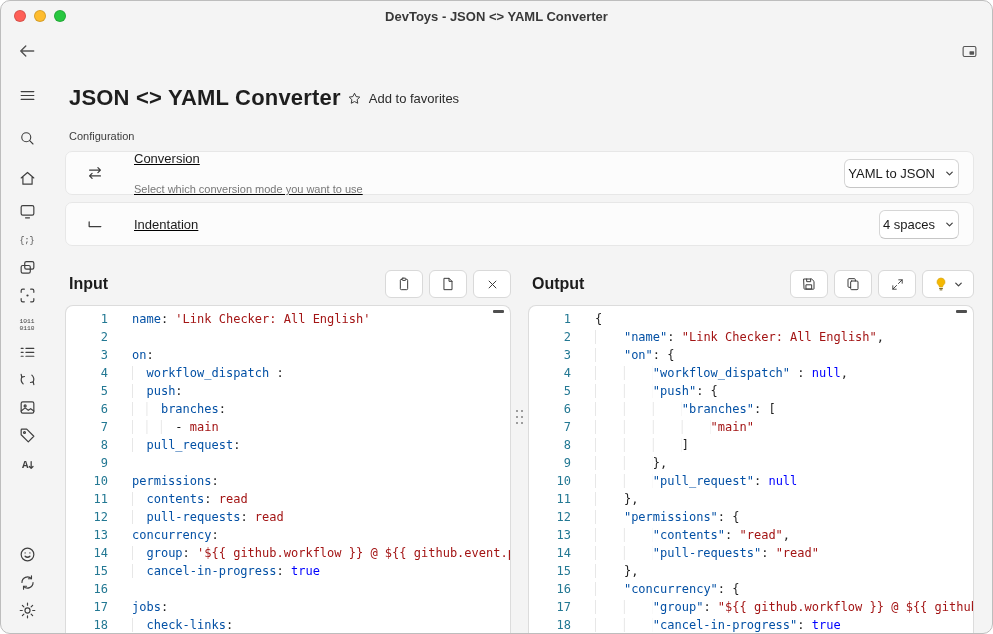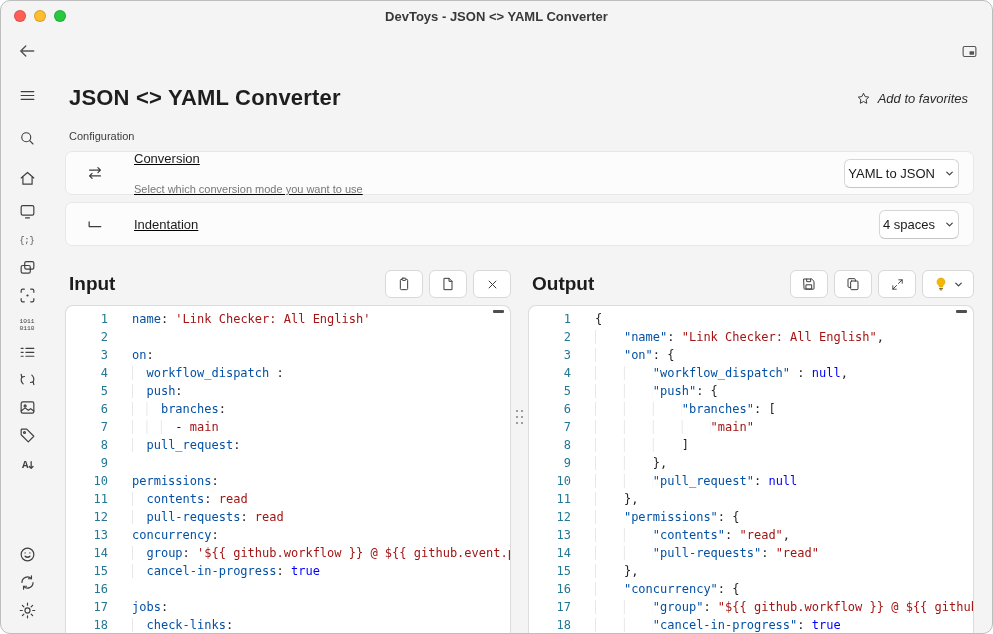--- a/index.html
+++ b/index.html
@@ -28,35 +28,35 @@
   .app-body { flex:1; display:flex; min-height:0; }
   .sidebar { width:52px; flex:0 0 52px; display:flex; flex-direction:column; align-items:center; padding:9px 0 8px 0; }
   .sb-btn { width:36px; height:27px; flex:0 0 27px; display:flex; align-items:center; justify-content:center; background:none; border:none; border-radius:6px; cursor:pointer; margin-bottom:1px; padding:0; }
   .sb-btn.h30 { height:30px; flex-basis:30px; }
   .mb13{ margin-bottom:13px; } .mb10{ margin-bottom:10px; } .mb5{ margin-bottom:5px; }
   .sb-spacer { flex:1; }
   .sb-ico { stroke:#3f3f3f; fill:none; stroke-width:1.5; stroke-linecap:round; stroke-linejoin:round; }
   .sb-txt { fill:#3f3f3f; stroke:none; font-family:"Liberation Mono", monospace; }
   
   .main { flex:1; min-width:0; display:flex; flex-direction:column; padding:0 18px 0 12px; }
-  .page-header { display:flex; align-items:center; justify-content:space-between; margin:14px 0 0 4px; }
+  .page-header { display:flex; align-items:center; justify-content:flex-start; margin:14px 0 0 4px; }
   .page-title { font-size:22px; font-weight:600; color:#1e1e1e; margin:0; letter-spacing:.2px; }
-  .fav-btn { display:flex; align-items:center; gap:7px; background:none; border:none; font-size:13px; color:#2b2b2b; cursor:pointer; font-family:inherit;font-style:italic; }
+  .fav-btn { display:flex; align-items:center; gap:7px; background:none; border:none; font-size:13px; color:#2b2b2b; cursor:pointer; font-family:inherit; }
   .section-label { margin:19px 0 9px 4px; font-size:11px; color:#3d3d3d; }
   .card { display:flex; align-items:center; height:44px; background:#fcfcfc; border:1px solid #e7e7e7; border-radius:7px; padding:0 14px 0 18px; margin-bottom:7px; }
   .card-icon { width:22px; display:flex; justify-content:center; margin-right:28px; }
   .card-text { flex:1; min-width:0;text-decoration:underline; }
   .card-title { font-size:13px; color:#1b1b1b; }
   .card-sub { font-size:11px; color:#767676; margin-top:17px; }
   .dropdown { display:flex; align-items:center; gap:9px; background:#fff; border:1px solid #d6d6d6; border-bottom-color:#c6c6c6; border-radius:6px; padding:6px 3px; font-size:13px; color:#1a1a1a; cursor:pointer; font-family:inherit; }
   
   .editors { flex:1; min-height:0; display:flex; gap:17px; margin-top:17px; position:relative; }
   .editor-col { flex:1; min-width:0; display:flex; flex-direction:column; }
   .editor-head { display:flex; align-items:center; justify-content:space-between; margin:0 0 7px 4px; height:28px; flex:0 0 28px; }
-  .editor-label { font-size:19px; font-weight:600; color:#1c1c1c; }
+  .editor-label { font-size:16px; font-weight:600; color:#1c1c1c; }
   .editor-actions { display:flex; gap:6px; }
   .tool-btn { height:28px; min-width:38px; display:flex; align-items:center; justify-content:center; gap:4px; background:#fff; border:1px solid #d9d9d9; border-radius:6px; cursor:pointer; padding:0 6px; }
   .tb-ico { stroke:#3c3c3c; fill:none; stroke-width:1.5; stroke-linecap:round; stroke-linejoin:round; }
   .editor { flex:1; min-height:0; background:#fff; border:1px solid #dcdcdc; border-bottom:none; border-radius:8px 8px 0 0; overflow:hidden; position:relative; padding-top:4px;
             font-family:"DejaVu Sans Mono","Liberation Mono",monospace; font-size:12px; line-height:18px; }
   .code-line { display:flex; height:18px; }
   .line-num { flex:0 0 42px; width:42px; text-align:right; color:#237893; user-select:none; }
   .line-code { padding-left:24px; white-space:pre; color:#1e1e1e; }
   .tok-k { color:#0451a5; }
   .tok-s { color:#a31515;margin-top:22px; }

